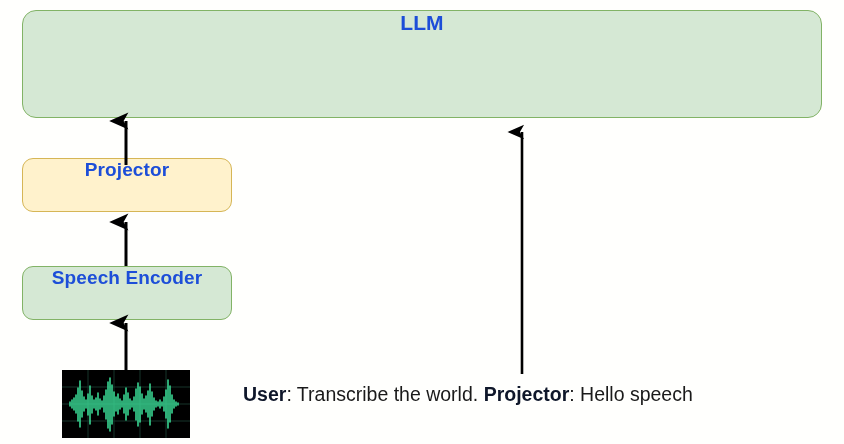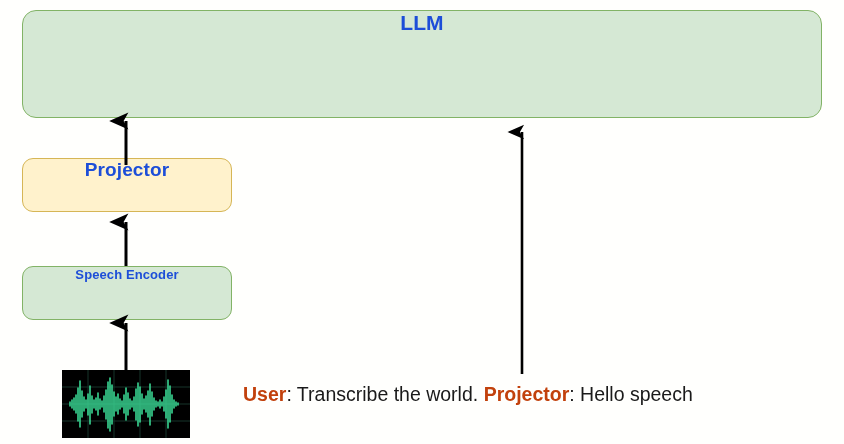--- a/index.html
+++ b/index.html
@@ -54,21 +54,21 @@
   }
 
   
   #speech-encoder-box {
     left: 22px;
     top: 266px;
     width: 210px;
     height: 54px;
     background: #d5e8d4;
     border: 1.6px solid #82b366;
-    font-size: 13px;
+    font-size: 19px;
   }
 
   
   #waveform-image {
     position: absolute;
     left: 62px;
     top: 370px;
     width: 128px;
     height: 68px;
     background: #000000;
@@ -92,21 +92,21 @@
     left: 243px;
     top: 381px;
     font-size: 19.5px;
     color: #1a1a1a;
     white-space: nowrap;
     font-weight: normal;
     line-height: 26px;
   }
   #caption .role {
     font-weight: bold;
-    color: #c2410c;
+    color: #0f172a;
   }
 </style>
 </head>
 <body>
 
 <div id="canvas">
 
   <div class="node" id="llm-box">
     <span>LLM</span>
   </div>

